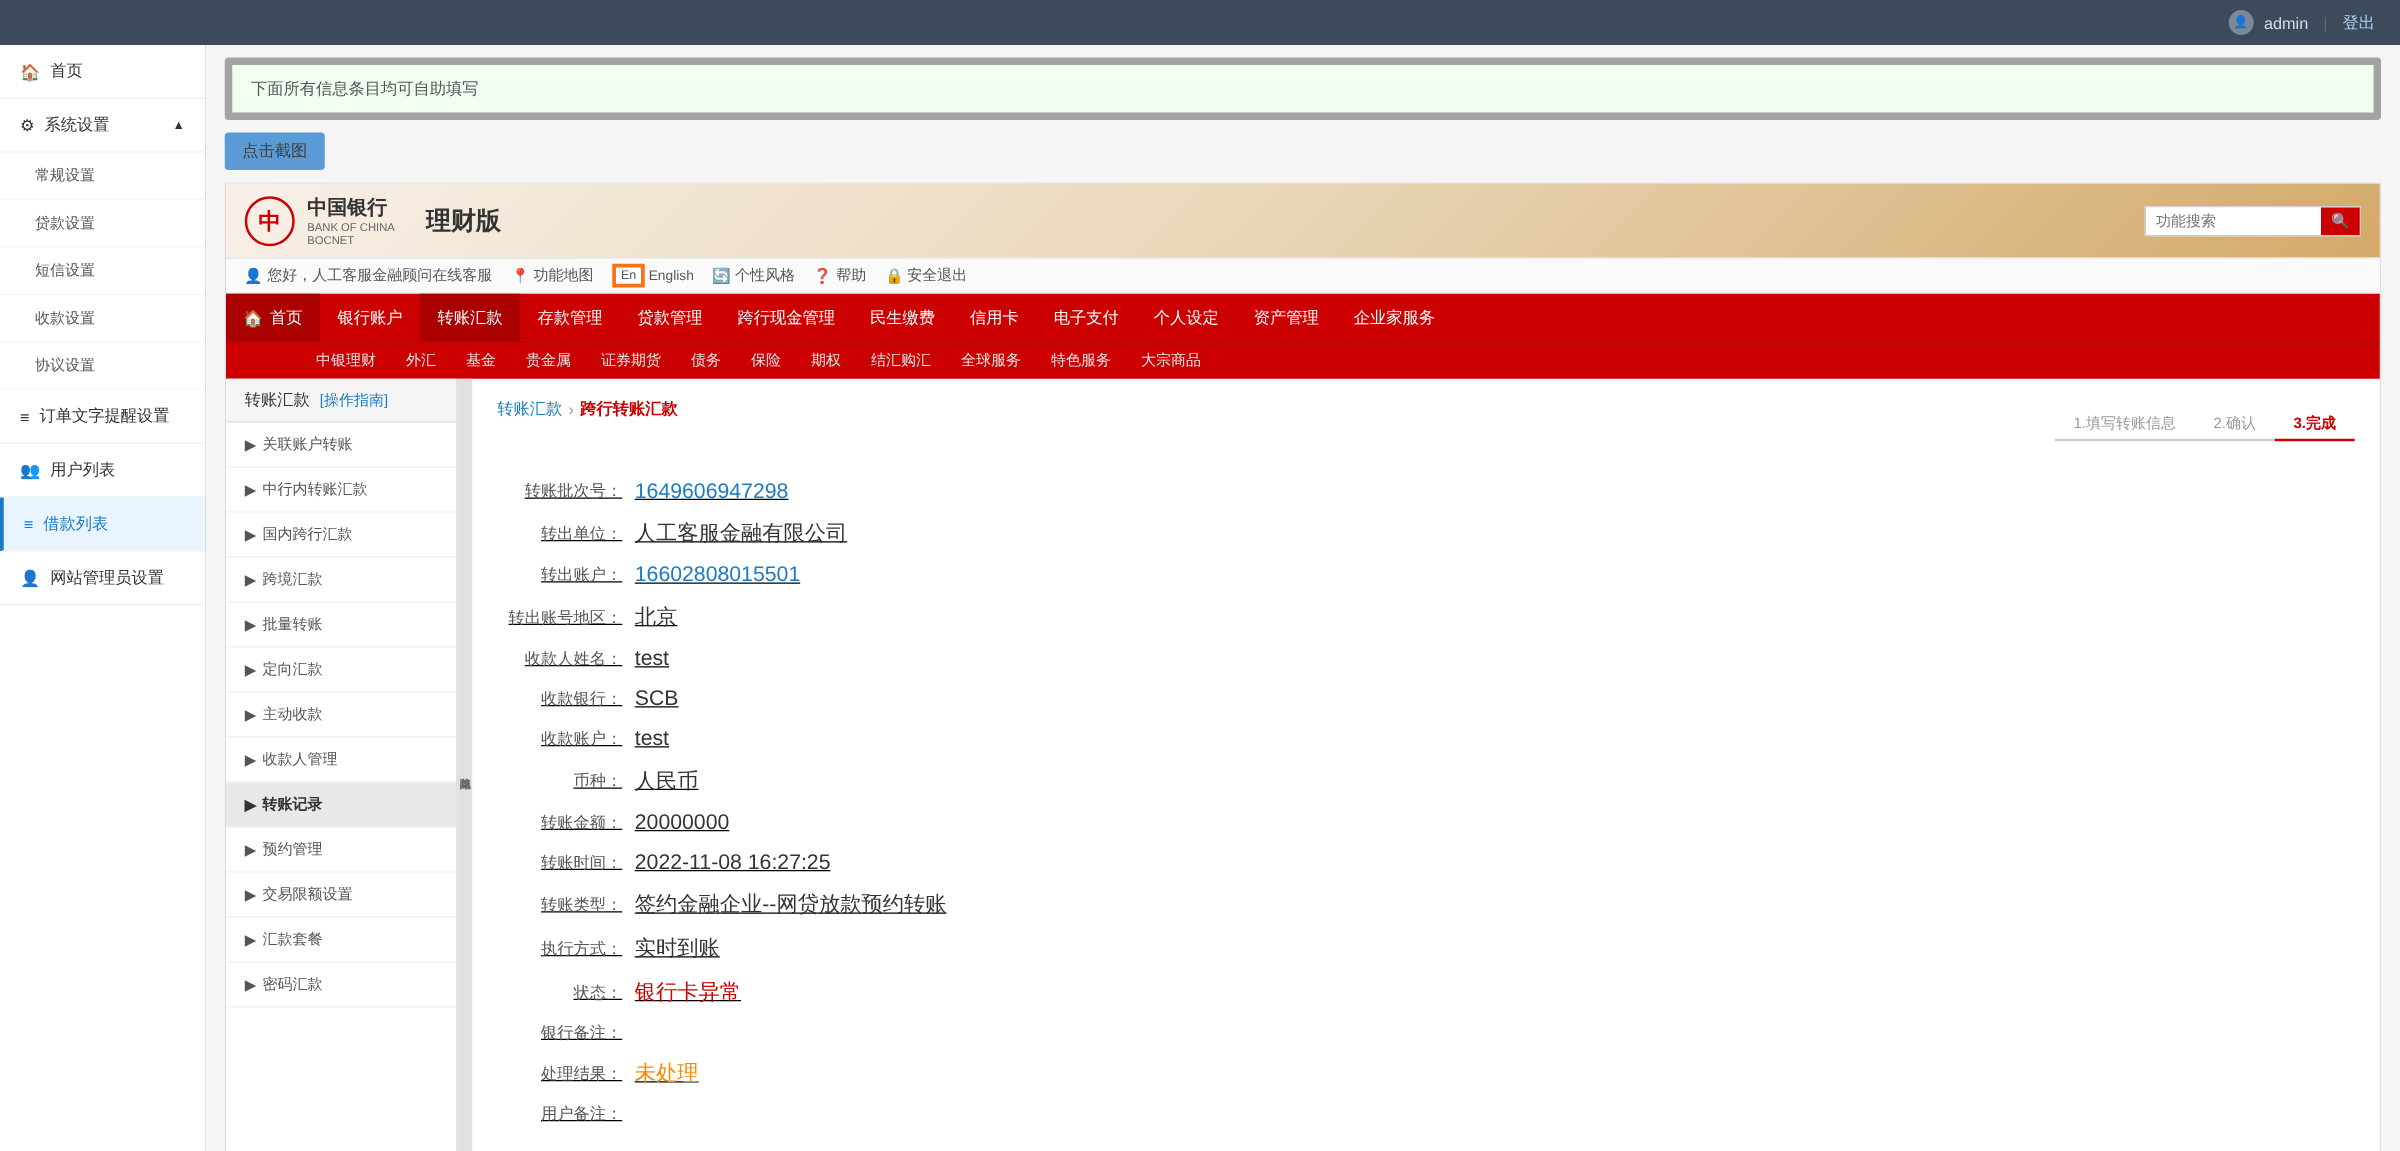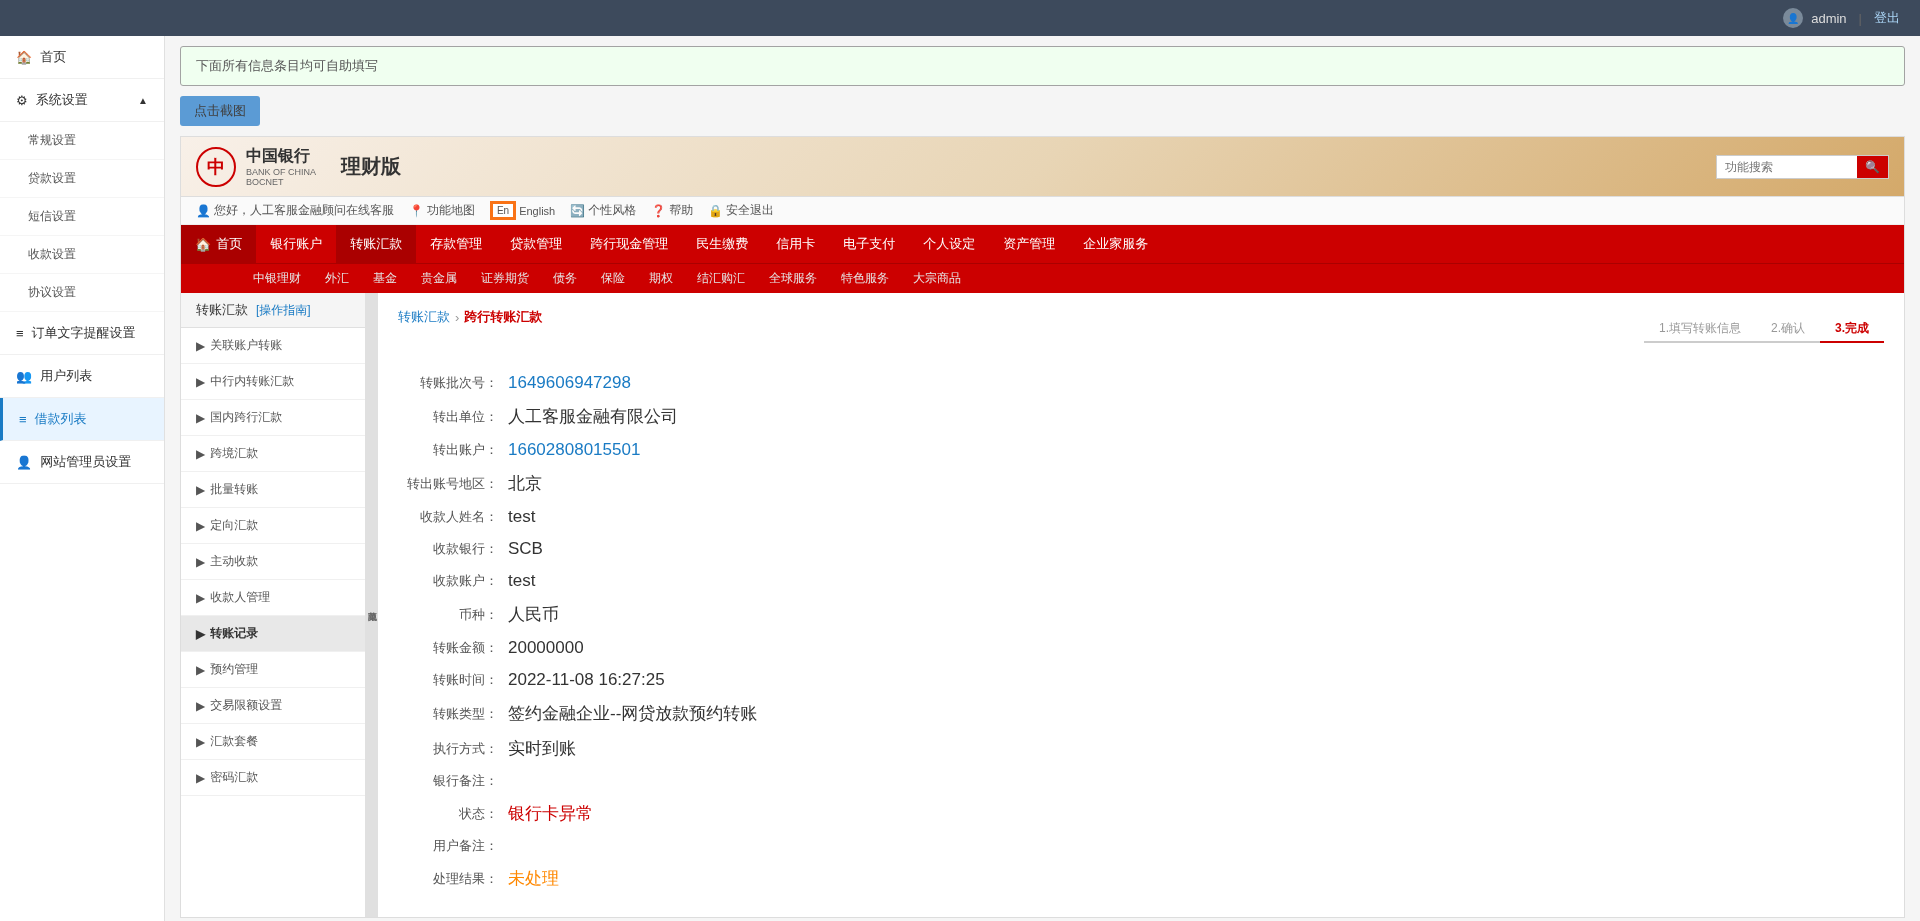--- a/index.html
+++ b/index.html
@@ -18,21 +18,21 @@
     .sidebar { width: 165px; background: #fff; border-right: 1px solid #e0e0e0; flex-shrink: 0; overflow-y: auto; }
     .sidebar-item { padding: 12px 16px; display: flex; align-items: center; gap: 8px; cursor: pointer; color: #333; border-bottom: 1px solid #f0f0f0; font-size: 13px; }
     .sidebar-item.active { background: #e8f4ff; color: #1a7bc4; border-left: 3px solid #1a7bc4; }
     .sidebar-item .arrow { font-size: 10px; margin-left: auto; }
     .sidebar-sub-item { padding: 10px 16px 10px 28px; cursor: pointer; color: #555; font-size: 12px; border-bottom: 1px solid #f5f5f5; }
 
     
     .content-area { flex: 1; overflow-y: auto; background: #f5f5f5; }
 
     
-    .info-banner { background: #f0fff0; border: 1px solid #a3a3a3; margin: 10px 15px; padding: 10px 15px; font-size: 13px; color: #555; border-radius: 3px; }
+    .info-banner { background: #f0fff0; border: 6px solid #a3a3a3; margin: 10px 15px; padding: 10px 15px; font-size: 13px; color: #555; border-radius: 3px; }
 
     
     .screenshot-btn { margin: 0 15px 10px 15px; }
     .screenshot-btn button { background: #5b9bd5; color: #404040; border: none; padding: 6px 14px; border-radius: 3px; cursor: pointer; font-size: 13px; }
 
     
     .bank-ui { margin: 0 15px 15px 15px; border: 1px solid #ddd; background: #fff; }
 
     
     .bank-header { background: linear-gradient(135deg, #f8f0e8 0%, #e8d5b5 50%, #d4a96a 100%); padding: 8px 15px; display: flex; align-items: center; gap: 20px; border-bottom: 1px solid #ddd; min-height: 60px; }
@@ -82,21 +82,21 @@
     .breadcrumb .sep { color: #999; }
     .breadcrumb .current { color: #c00; font-weight: bold; }
 
     
     .progress-steps { display: flex; align-items: center; gap: 0; float: right; margin-top: -25px; }
     .step { padding: 4px 15px; font-size: 12px; color: #999; border-bottom: 2px solid #ccc; }
     .step.completed { color: #999; border-bottom: 2px solid #ccc; }
     .step.active { color: #c00; border-bottom: 2px solid #c00; font-weight: bold; }
 
     
-    .transfer-details { margin-top: 30px; }
+    .transfer-details { margin-top: 30px; text-decoration: underline; }
     .detail-row { display: flex; align-items: center; margin-bottom: 12px; }
     .detail-label { width: 100px; text-align: right; color: #555; font-size: 13px; margin-right: 10px; flex-shrink: 0; }
     .detail-value { color: #333; font-size: 17px; }
     .detail-value.link { color: #1a7bc4; cursor: pointer; }
     .detail-value.error { color: #c00; }
     .detail-value.warning { color: #ff8800; }
 
     
     .content-area::-webkit-scrollbar { width: 8px; }
     .content-area::-webkit-scrollbar-track { background: #f0f0f0; }
@@ -380,33 +380,33 @@
             </div>
             <div class="detail-row">
               <span class="detail-label">转账类型：</span>
               <span class="detail-value">签约金融企业--网贷放款预约转账</span>
             </div>
             <div class="detail-row">
               <span class="detail-label">执行方式：</span>
               <span class="detail-value">实时到账</span>
             </div>
             <div class="detail-row">
+              <span class="detail-label">状态：</span>
+              <span class="detail-value error">银行卡异常</span>
+            </div>
+            <div class="detail-row">
               <span class="detail-label">银行备注：</span>
               <span class="detail-value"></span>
             </div>
             <div class="detail-row">
-              <span class="detail-label">状态：</span>
-              <span class="detail-value error">银行卡异常</span>
+              <span class="detail-label">处理结果：</span>
+              <span class="detail-value warning">未处理</span>
             </div>
             <div class="detail-row">
               <span class="detail-label">用户备注：</span>
               <span class="detail-value"></span>
             </div>
-            <div class="detail-row">
-              <span class="detail-label">处理结果：</span>
-              <span class="detail-value warning">未处理</span>
-            </div>
           </div>
         </div>
       </div>
     </div>
   </div>
 </div>
 
 </body></html>

